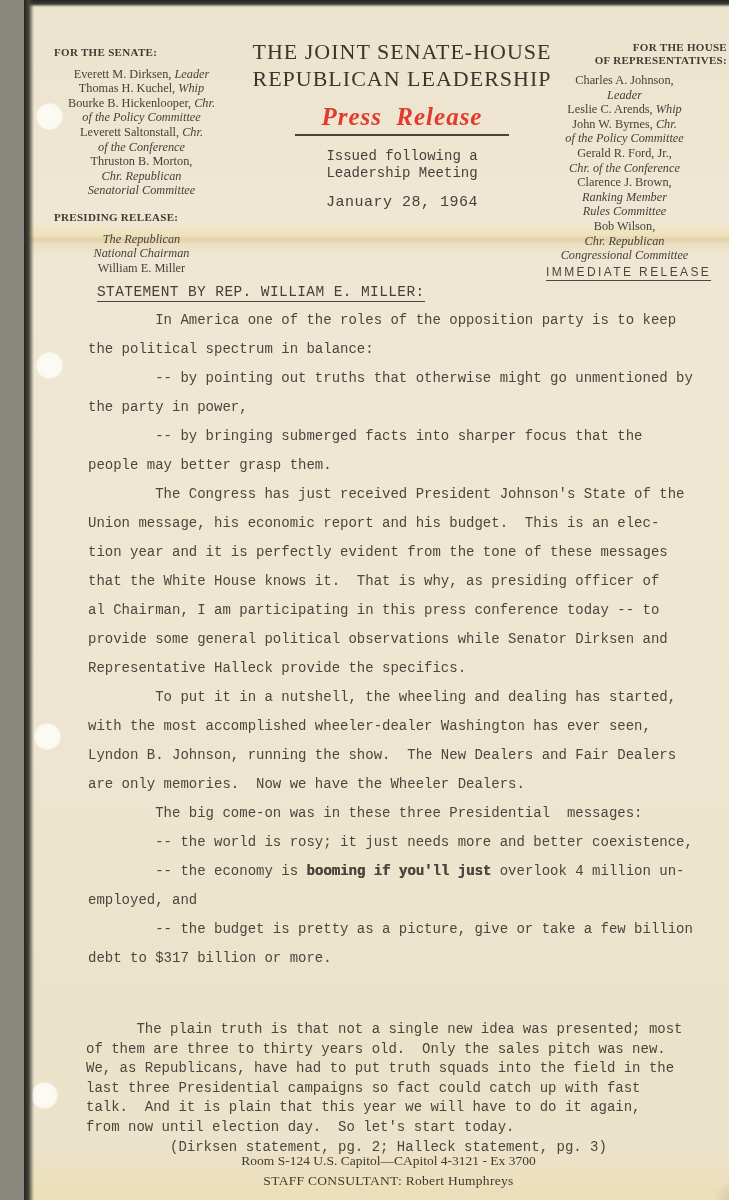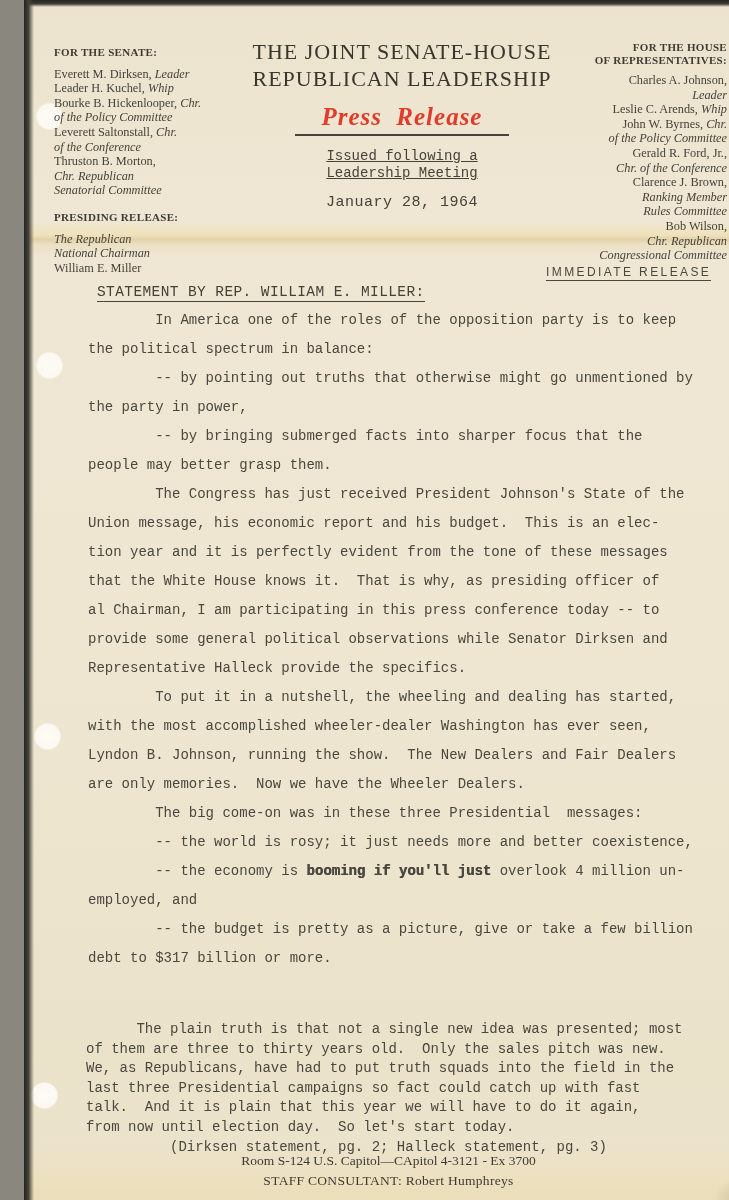--- a/index.html
+++ b/index.html
@@ -19,35 +19,35 @@
   .crease{position:absolute;left:0;right:0;top:222px;height:34px;
     background:linear-gradient(180deg,rgba(240,220,160,0) 0%,rgba(240,219,150,.40) 38%,rgba(205,175,108,.38) 52%,rgba(224,200,135,.22) 66%,rgba(240,220,160,0) 100%);}
   .bottom-tone{position:absolute;left:0;right:0;top:1146px;height:54px;
     background:linear-gradient(180deg,rgba(238,221,168,0) 0%,rgba(236,217,158,.28) 60%,rgba(233,212,148,.34) 100%);}
   
   .hole{position:absolute;width:27px;height:27px;border-radius:50%;
     background:radial-gradient(circle,#fcfbf5 0%,#fbf9f1 62%,rgba(251,249,241,0) 78%);}
   
   .col{position:absolute;font-size:12.3px;line-height:14.6px;color:#45423a;}
   .col-heading{font-size:11px;font-weight:bold;letter-spacing:.3px;color:#3e3b32;}
-  .col-list{margin-top:7px;}
+  .col-list{margin-top:7px;text-align:center;}
   .presiding-heading{margin-top:12px;}
   .col-senate{left:30px;top:45px;width:175px;}
   .col-house{right:26px;top:41px;width:205px;text-align:right;}
   .col-house .col-heading{line-height:13px;}
   .col-house .col-list{margin-top:6px;}
   .it{font-style:italic;}
   .bd{font-weight:bold;text-shadow:.4px 0 0 currentColor;}
   
   .masthead{position:absolute;left:222px;top:38px;width:312px;text-align:center;}
   .org-title{font-size:22px;line-height:27px;letter-spacing:1px;color:#38362d;}
   .press-release{margin-top:12px;font-size:25px;line-height:26px;font-weight:bold;font-style:italic;
     color:#e23a2b;letter-spacing:1px;word-spacing:7px;}
   .pr-rule{margin:4px auto 0 auto;width:214px;height:2px;background:#45433a;}
-  .issued{margin-top:12px;font-family:"Liberation Mono",monospace;font-size:14px;line-height:17px;color:#44423a;text-decoration:underline;}
+  .issued{margin-top:12px;font-family:"Liberation Mono",monospace;font-size:14px;line-height:17px;color:#44423a;}
   .date-line{margin-top:12px;font-family:"Liberation Mono",monospace;font-size:15px;letter-spacing:.5px;color:#44423a;}
   
   .release-tag{position:absolute;left:522px;top:265px;font-family:Liberation Sans, sans-serif;
     font-size:12px;letter-spacing:2.4px;white-space:nowrap;color:#4a473e;}
   .release-tag span{border-bottom:1.5px solid #4a473e;padding-bottom:1px;}
   .statement{position:absolute;left:73px;top:284px;font-family:"Liberation Mono",monospace;
     font-size:14.5px;letter-spacing:.4px;white-space:nowrap;color:#44413a;}
   .statement span{border-bottom:1.5px solid #4a473e;padding-bottom:1px;}
   
   .body-double{position:absolute;left:64px;top:306px;font-family:"Liberation Mono",monospace;
@@ -70,21 +70,21 @@
 
   <div class="hole" style="left:12px;top:103px;"></div>
   <div class="hole" style="left:12px;top:352px;"></div>
   <div class="hole" style="left:10px;top:723px;"></div>
   <div class="hole" style="left:7px;top:1082px;"></div>
 
   <div class="col col-senate">
     <div class="col-heading">FOR THE SENATE:</div>
     <div class="col-list">
         <div><span>Everett M. Dirksen, </span><span class="it">Leader</span></div>
-        <div><span>Leader H. Kuchel, </span><span class="it">Whip</span></div>
+        <div><span>Thomas H. Kuchel, </span><span class="it">Whip</span></div>
         <div><span>Bourke B. Hickenlooper, </span><span class="it">Chr.</span></div>
         <div><span class="it">of the Policy Committee</span></div>
         <div><span>Leverett Saltonstall, </span><span class="it">Chr.</span></div>
         <div><span class="it">of the Conference</span></div>
         <div><span>Thruston B. Morton,</span></div>
         <div><span class="it">Chr. Republican</span></div>
         <div><span class="it">Senatorial Committee</span></div>
       </div>
     <div class="col-heading presiding-heading">PRESIDING RELEASE:</div>
     <div class="col-list">

